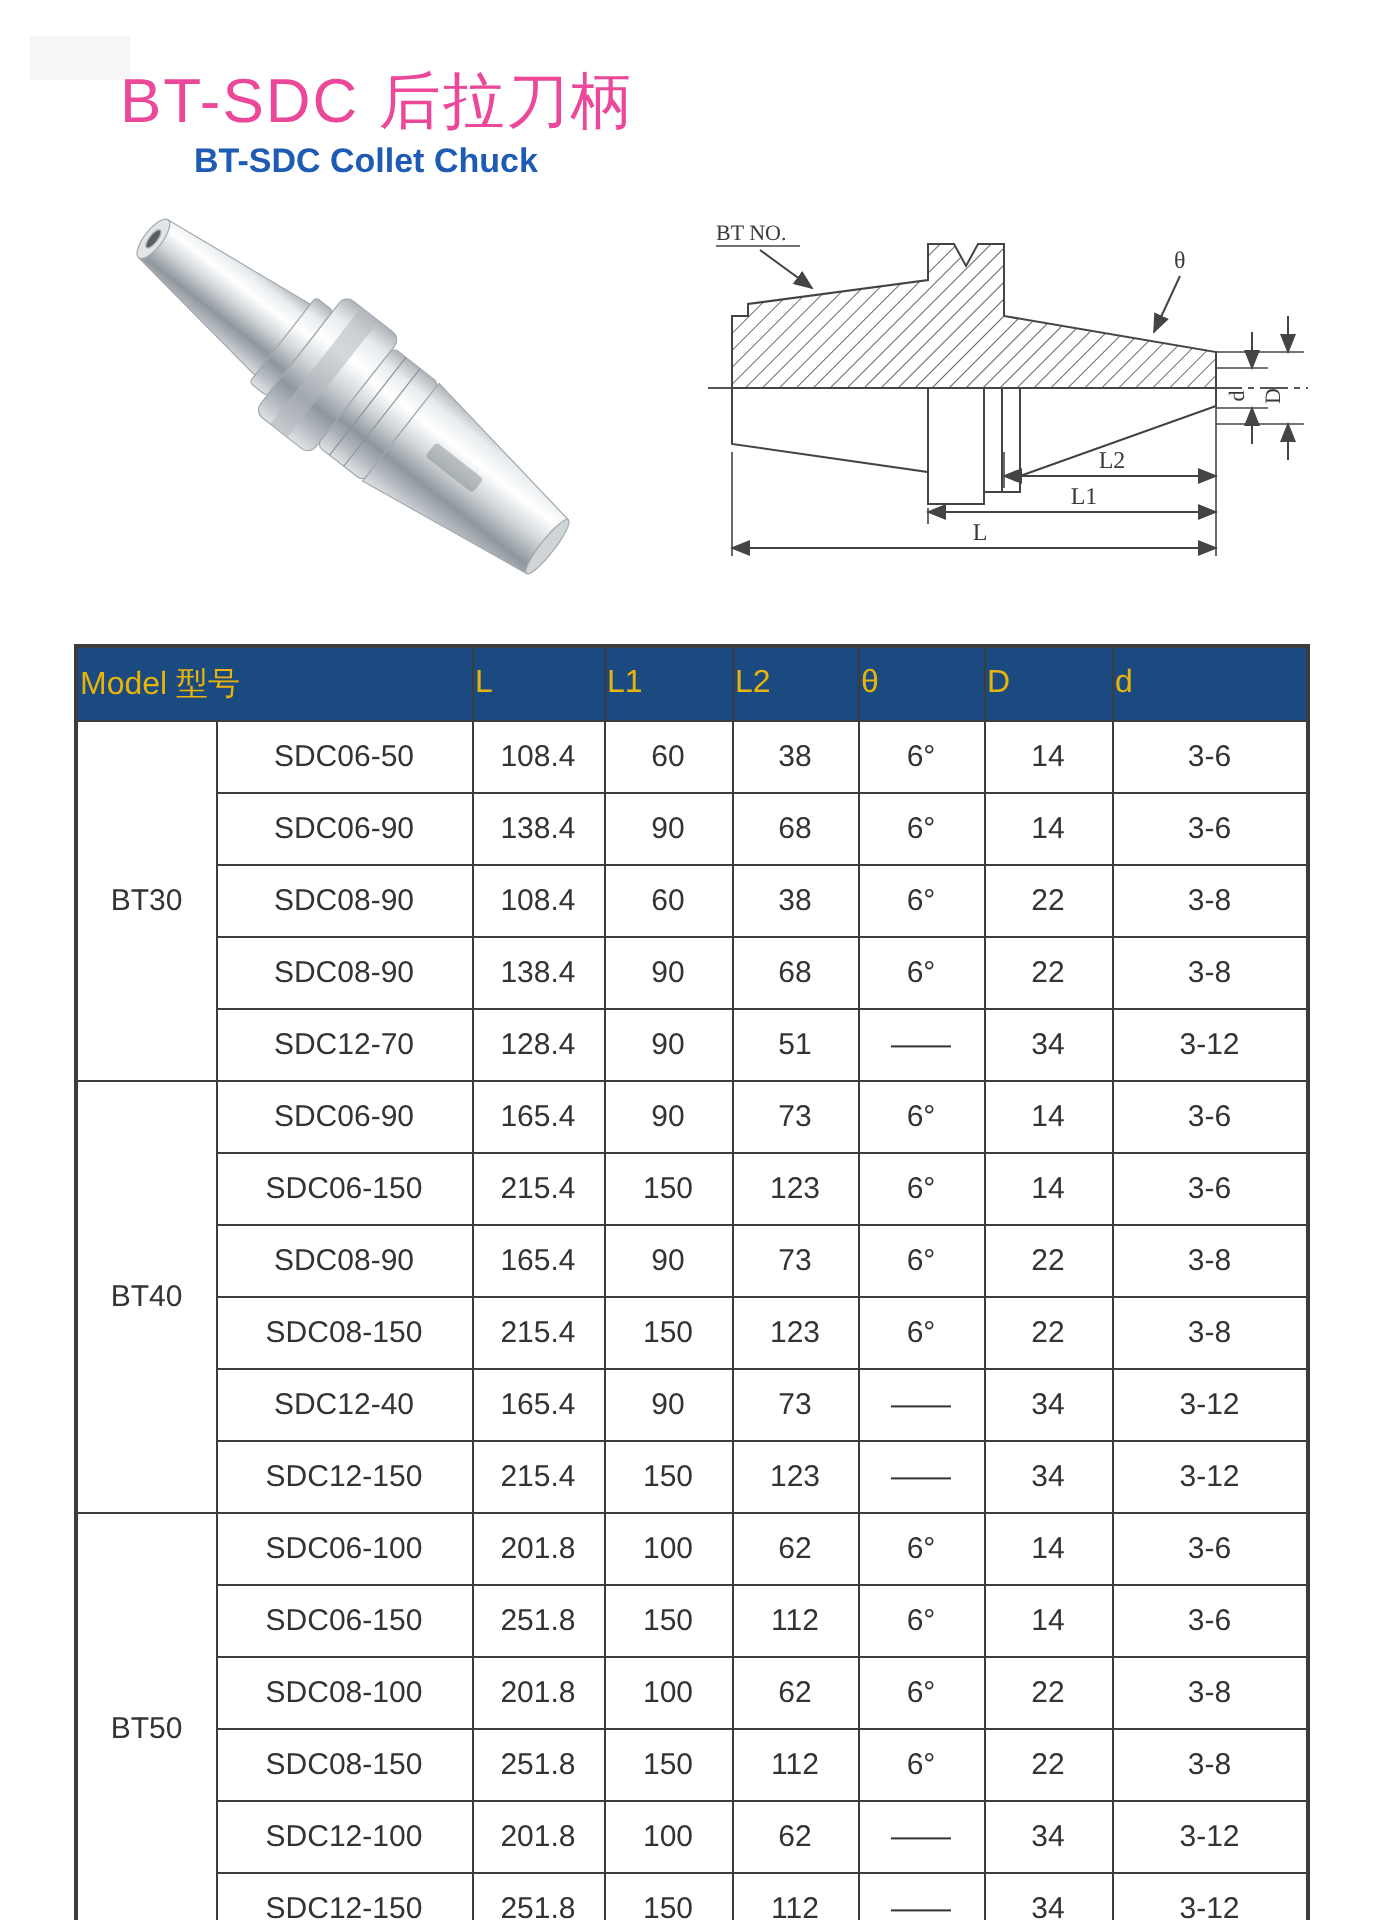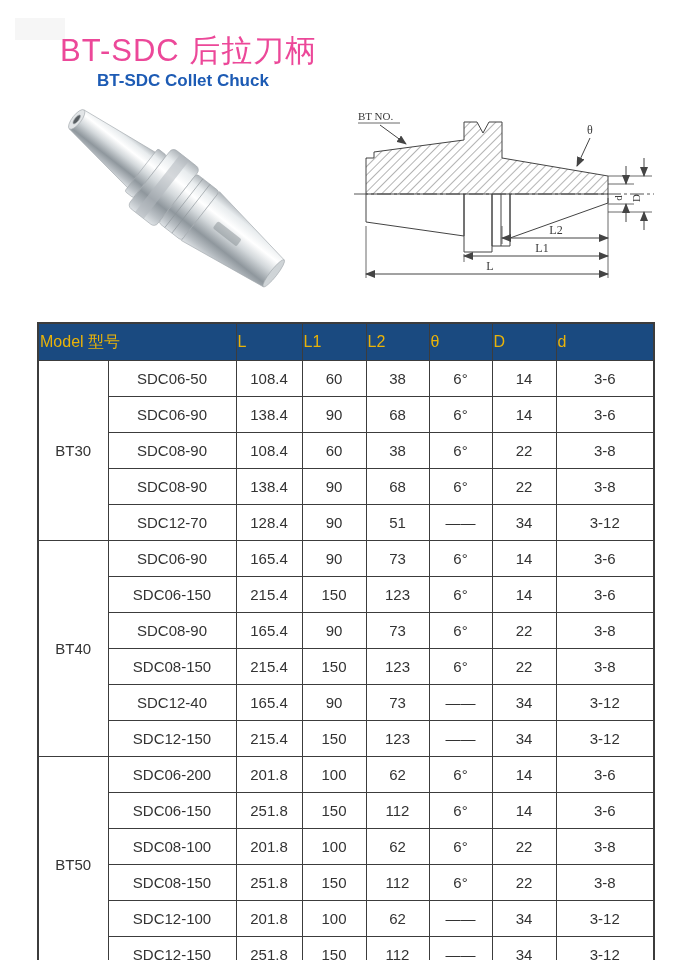--- a/index.html
+++ b/index.html
@@ -266,21 +266,21 @@
         <td>SDC12-150</td>
         <td>215.4</td>
         <td>150</td>
         <td>123</td>
         <td>——</td>
         <td>34</td>
         <td>3-12</td>
       </tr>
       <tr>
         <td rowspan="6">BT50</td>
-        <td>SDC06-200</td>
+        <td>SDC06-100</td>
         <td>201.8</td>
         <td>100</td>
         <td>62</td>
         <td>6°</td>
         <td>14</td>
         <td>3-6</td>
       </tr>
       <tr>
         <td>SDC06-150</td>
         <td>251.8</td>

